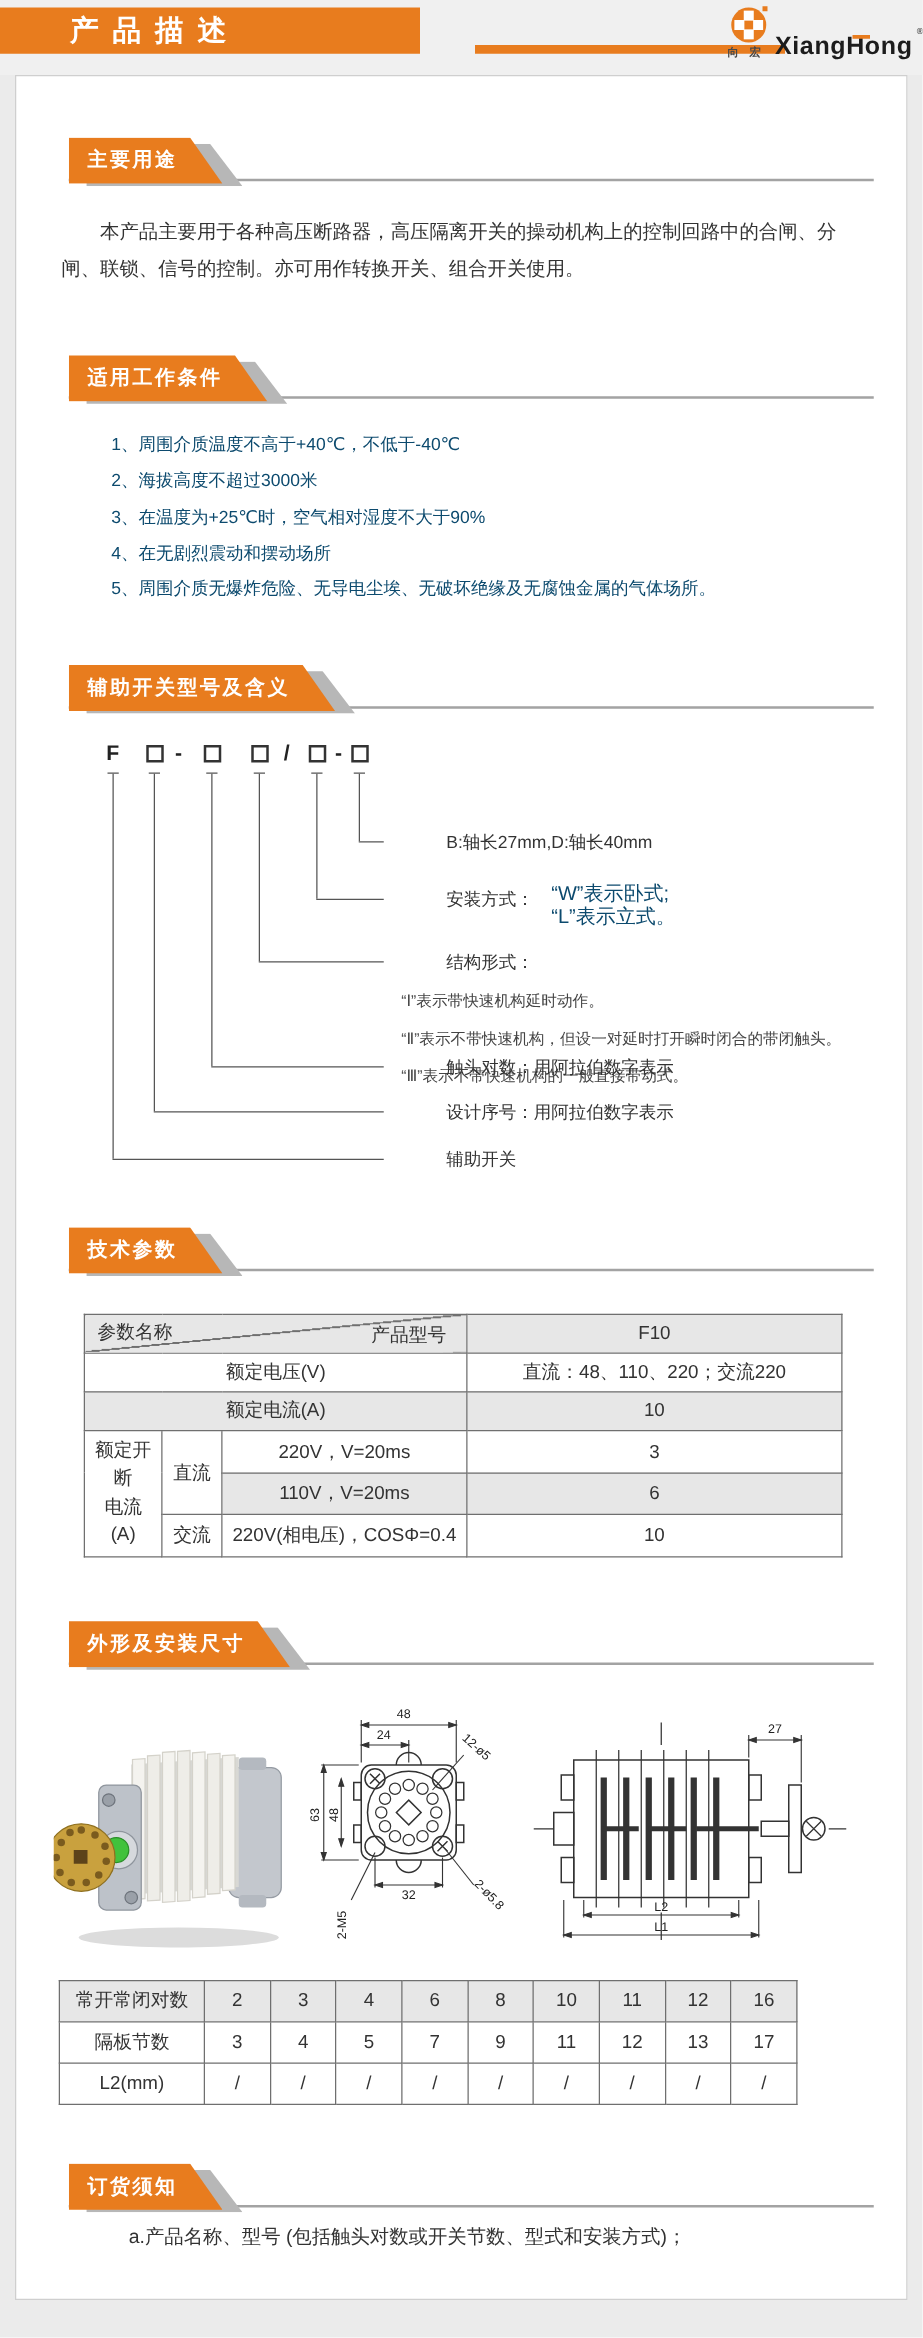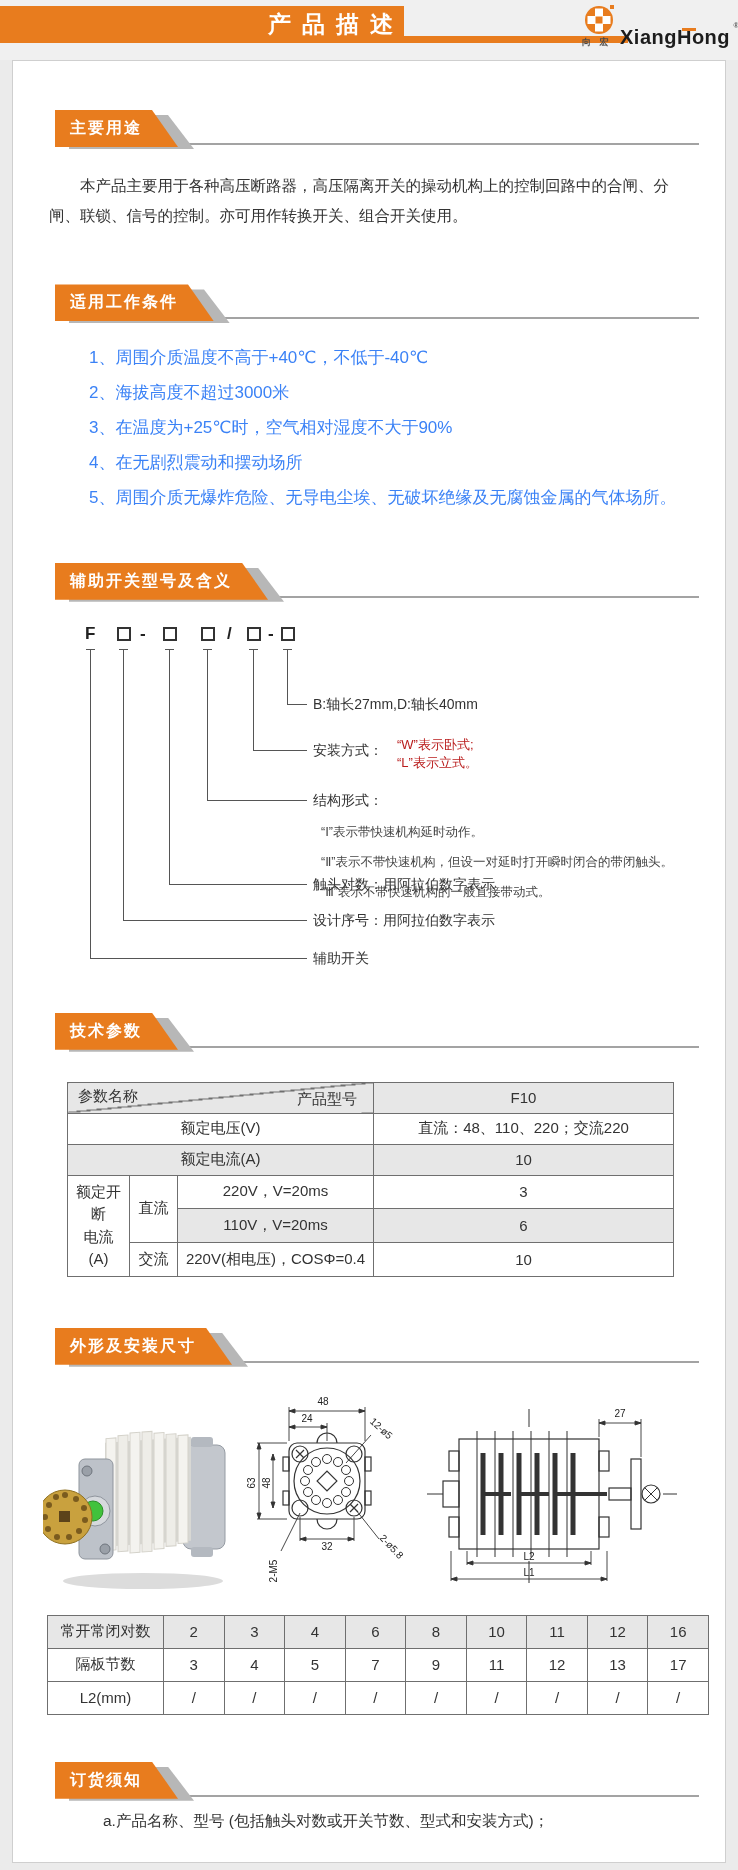--- a/index.html
+++ b/index.html
@@ -5,22 +5,22 @@
   * { margin:0; padding:0; box-sizing:border-box; }
   html,body { width:738px; }
   body {
     font-family:"Liberation Sans","DejaVu Sans",sans-serif;
     background:#ebebeb; color:#3a3a3a;
     height:1870px; overflow:hidden; position:relative;
   }
   
   .top { position:relative; height:60px; background:#f0f0f0; }
   .title-banner {
-    position:absolute; left:0; top:6px; width:404px; height:37px;
-    background:#e87c1e; display:flex; align-items:center;justify-content:flex-end;
+    position:absolute; left:0; top:6px; width:336px; height:37px;
+    background:#e87c1e; display:flex; align-items:center;
   }
   .title-banner span{
     color:#fff; font-size:23px; font-weight:bold; letter-spacing:11px; padding-left:56px;
   }
   .title-underline {
     position:absolute; left:380px; top:36px; width:248px; height:7px; background:#e87c1e;
   }
   .logo { position:absolute; right:12px; top:4px; width:150px; height:46px; }
   .logo-mark { position:absolute; left:8px; top:0; }
   .logo-cn { position:absolute; left:6px; top:32px; font-size:9px; font-weight:bold;
@@ -48,53 +48,53 @@
     font-size:16px; font-weight:bold; letter-spacing:2px;
     padding:8px 36px 8px 15px;
     clip-path:polygon(0 0, calc(100% - 26px) 0, 100% 100%, 0 100%);
   }
   
   .usage-body {
     margin:24px 2px 0 12px; font-size:15.5px; line-height:1.95; text-indent:2em; color:#333;
   }
   
   .cond-list { list-style:none; margin:20px 0 0 52px; }
-  .cond-list li { font-size:17px; line-height:2.05; color:#3b82f6; }
+  .cond-list li { font-size:14px; line-height:2.05; color:#0c4a6e; }
   
   .model-diagram { position:relative; height:356px; margin:24px 0 0 40px; font-size:14px; }
   .cp { position:absolute; top:0; color:#222; font-size:17px; font-weight:bold; }
   .code-box { width:14px; height:14px; border:2px solid #333; top:3px; }
   .p0{left:8px;} .p1{left:40px;} .p2{left:63px;} .p3{left:86px;} .p4{left:124px;}
   .p5{left:150px;} .p6{left:170px;} .p7{left:191px;} .p8{left:204px;}
   .vl { position:absolute; width:1px; background:#555; top:26px; }
   .tick { position:absolute; height:1px; width:9px; background:#555; top:25px; }
   .hl { position:absolute; height:1px; background:#555; }
-  .dlab { position:absolute; color:#333; white-space:nowrap; }
-  .dlab.sub { font-size:13px; color:#b91c1c; }
+  .dlab { position:absolute; color:#333; white-space:nowrap;margin-left:44px; }
+  .dlab.sub { font-size:16px; color:#0c4a6e; }
   .structure-items { position:absolute; left:244px; top:200px; }
   .structure-items div { font-size:12.5px; color:#444; margin-bottom:13px; white-space:nowrap; }
   
   .tech-table { border-collapse:collapse; margin:32px 0 0 30px; table-layout:fixed; }
   .tech-table td { border:1px solid #6f6f6f; font-size:15px; text-align:center;
                    color:#333; padding:5px 4px; height:31px; }
   .tech-table .shade { background:#e7e7e7; }
   .diag-cell {
     position:relative; height:54px; background:#e7e7e7;
     background-image:linear-gradient(to bottom right,
       transparent calc(50% - 0.7px), #6f6f6f calc(50% - 0.7px),
       #6f6f6f calc(50% + 0.7px), transparent calc(50% + 0.7px));
   }
   .diag-cell .ct { position:absolute; right:16px; top:7px; font-size:15px; }
   .diag-cell .cb { position:absolute; left:10px; bottom:7px; font-size:15px; }
   .vlabel { white-space:pre-line; line-height:1.5; }
   
   .figures { display:flex; align-items:flex-end; gap:4px; margin:26px 0 0 6px; }
   .figures svg { display:block; }
   .dim-t { font-size:10px; fill:#222; font-family:"Liberation Sans","DejaVu Sans",sans-serif; }
-  .dims-table { border-collapse:collapse; margin:18px 0 0 10px; table-layout:fixed; width:662px; }
+  .dims-table { border-collapse:collapse; margin:18px 0 0 10px; table-layout:fixed; width:591px; }
   .dims-table td { border:1px solid #6f6f6f; font-size:15px; text-align:center;
                    color:#333; height:33px; }
   .dims-table tr.shade td { background:#e7e7e7; }
   .dims-table td.lbl { width:116px; }
   
   .order-intro { margin:24px 0 0 46px; font-size:15.5px; color:#333; }
   .order-items { margin:6px 0 0 66px; }
   .order-items div { font-size:15.5px; line-height:2.0; color:#333; }
 </style>
 </head>

